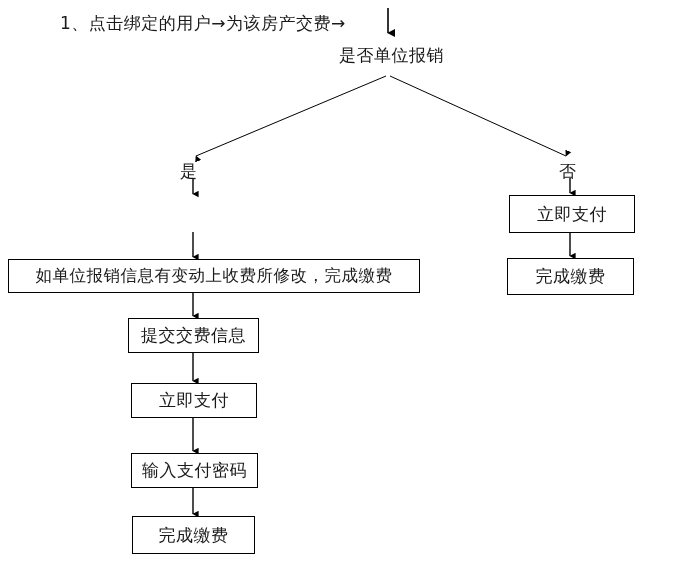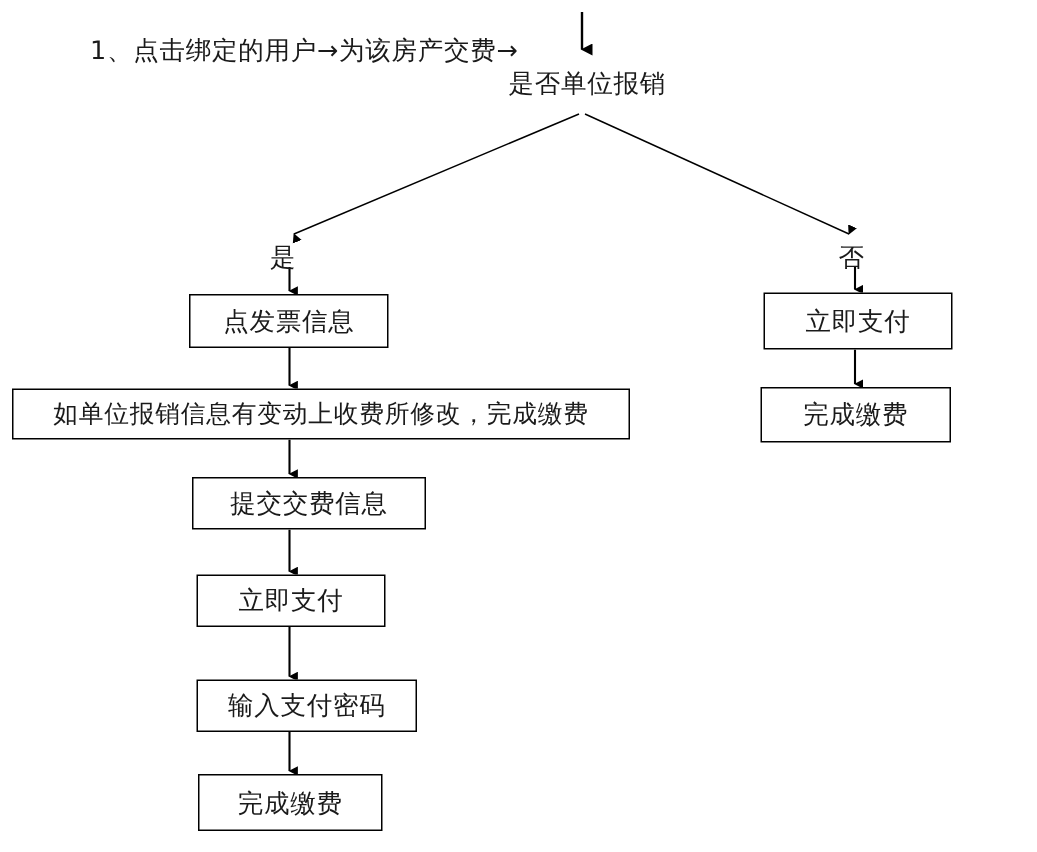--- a/index.html
+++ b/index.html
@@ -48,28 +48,28 @@
   .decision-text {
     font-size: 17px;
     letter-spacing: 0.5px;
   }
   .branch-label {
     font-size: 17px;
   }
   
   #node-invoice      { left: 126px; top: 196px; width: 133px; height: 36px; }
   #node-modify       { left: 8px;   top: 259px; width: 412px; height: 34px; font-size: 16.5px; }
-  #node-submit       { left: 128px; top: 318px; width: 156px; height: 35px; }
+  #node-submit       { left: 128px; top: 318px; width: 131px; height: 35px; }
   #node-pay-left     { left: 131px; top: 383px; width: 126px; height: 35px; }
-  #node-password     { left: 131px; top: 453px; width: 147px; height: 35px; }
+  #node-password     { left: 131px; top: 453px; width: 127px; height: 35px; }
   #node-finish-left  { left: 132px; top: 516px; width: 123px; height: 38px; }
   #node-pay-right    { left: 509px; top: 195px; width: 126px; height: 38px; }
   #node-finish-right { left: 507px; top: 258px; width: 127px; height: 37px; }
   
-  #text-intro     { left: 60px;  top: 22px; }
+  #text-intro     { left: 60px;  top: 12px; }
   #text-decision  { left: 339px; top: 44px; text-align: right; }
   #label-yes      { left: 180px; top: 160px; }
   #label-no       { left: 559px; top: 160px; }
 </style>
 </head>
 <body>
 
 <div id="page">
 
   <svg class="svg-layer" viewBox="0 0 691 568" width="691" height="568" xmlns="http://www.w3.org/2000/svg">
@@ -99,21 +99,20 @@
     <line x1="570" y1="233" x2="570" y2="256" stroke="#000000" stroke-width="1.4" marker-end="url(#arrowhead)"></line>
   </svg>
 
   <div class="plain-text intro-text" id="text-intro">1、点击绑定的用户→为该房产交费→</div>
 
   <div class="plain-text decision-text" id="text-decision">是否单位报销</div>
 
   <div class="plain-text branch-label" id="label-yes">是</div>
   <div class="plain-text branch-label" id="label-no">否</div>
 
-  <div class="node" id="node-invoice">点发票信息</div>
 
   <div class="node" id="node-modify">如单位报销信息有变动上收费所修改，完成缴费</div>
 
   <div class="node" id="node-submit">提交交费信息</div>
 
   <div class="node" id="node-pay-left">立即支付</div>
 
   <div class="node" id="node-password">输入支付密码</div>
 
   <div class="node" id="node-finish-left">完成缴费</div>

